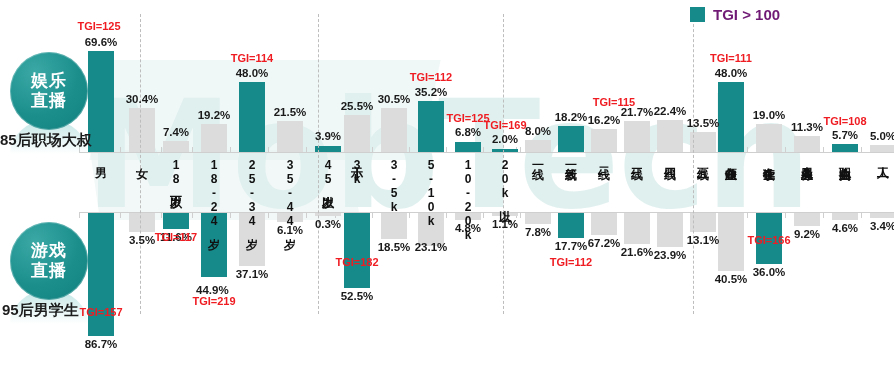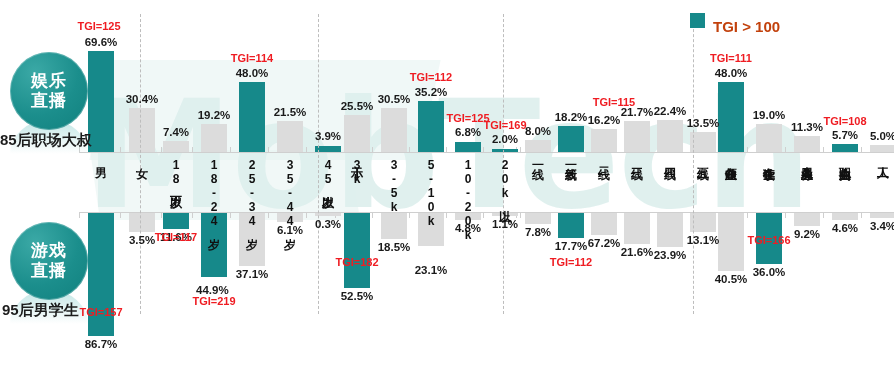--- a/index.html
+++ b/index.html
@@ -41,21 +41,21 @@
     background:linear-gradient(to bottom,rgba(120,200,198,.45),rgba(255,255,255,0));
     z-index:5;pointer-events:none;
   }
   .badge-caption{
     position:absolute;font-size:15px;font-weight:bold;color:#1c1c1c;white-space:nowrap;z-index:7;
   }
 
   
   .legend{position:absolute;display:flex;align-items:center;gap:8px;z-index:8;}
   .legend-swatch{width:15px;height:15px;background:#16898a;display:block;}
-  .legend-label{font-size:15px;font-weight:bold;color:#c2410c;margin-top:12px;}
+  .legend-label{font-size:15px;font-weight:bold;color:#701a75;}
 
   
   .axis{position:absolute;height:1px;background:#cfcfcf;z-index:3;}
   .tick{position:absolute;width:1px;background:#cfcfcf;z-index:3;}
   .divider{
     position:absolute;width:0;border-left:1px dashed #bdbdbd;z-index:4;
   }
   .bar{position:absolute;z-index:3;}
   .bar.hl{background:#16898a;}
   .bar.dim{background:#dcdcdc;}
@@ -223,21 +223,21 @@
       <div class="tgi" style="left:444.9px;top:112.13999999999999px;width:46.199999999999996px;text-align:center;">TGI=125</div>
       <div class="bar hl" style="left:492px;top:149px;width:26px;height:3px;"></div>
       <div class="vlabel" style="left:490.6px;top:133px;width:28.8px;text-align:center;">2.0%</div>
       <div class="tgi" style="left:481.9px;top:119px;width:46.199999999999996px;text-align:center;">TGI=169</div>
       <div class="bar hl" style="left:344px;top:213px;width:26px;height:74.55px;"></div>
       <div class="vlabel" style="left:339px;top:289.55px;width:36px;text-align:center;">52.5%</div>
       <div class="tgi" style="left:333.9px;top:255.55px;width:46.199999999999996px;text-align:center;">TGI=182</div>
       <div class="bar dim" style="left:381px;top:213px;width:26px;height:26.27px;"></div>
       <div class="vlabel" style="left:376px;top:241.27px;width:36px;text-align:center;">18.5%</div>
       <div class="bar dim" style="left:418px;top:213px;width:26px;height:32.802px;"></div>
-      <div class="vlabel" style="left:413px;top:264px;width:36px;text-align:center;">23.1%</div>
+      <div class="vlabel" style="left:413px;top:241px;width:36px;text-align:center;">23.1%</div>
       <div class="bar dim" style="left:455px;top:213px;width:26px;height:6.816px;"></div>
       <div class="vlabel" style="left:453.6px;top:221.816px;width:28.8px;text-align:center;">4.8%</div>
       <div class="bar dim" style="left:492px;top:213px;width:26px;height:3px;"></div>
       <div class="vlabel" style="left:490.6px;top:218px;width:28.8px;text-align:center;">1.1%</div>
       <div class="catlabel" style="left:350px;top:158px;height:56px;">小于3k</div>
       <div class="catlabel" style="left:387px;top:158px;height:56px;">3-5k</div>
       <div class="catlabel" style="left:424px;top:158px;height:56px;">5-10k</div>
       <div class="catlabel" style="left:461px;top:158px;height:56px;">10-20k</div>
       <div class="catlabel" style="left:498px;top:158px;height:56px;">20k以上</div>
       <div class="bar dim" style="left:525px;top:140.4px;width:26px;height:11.6px;"></div>

